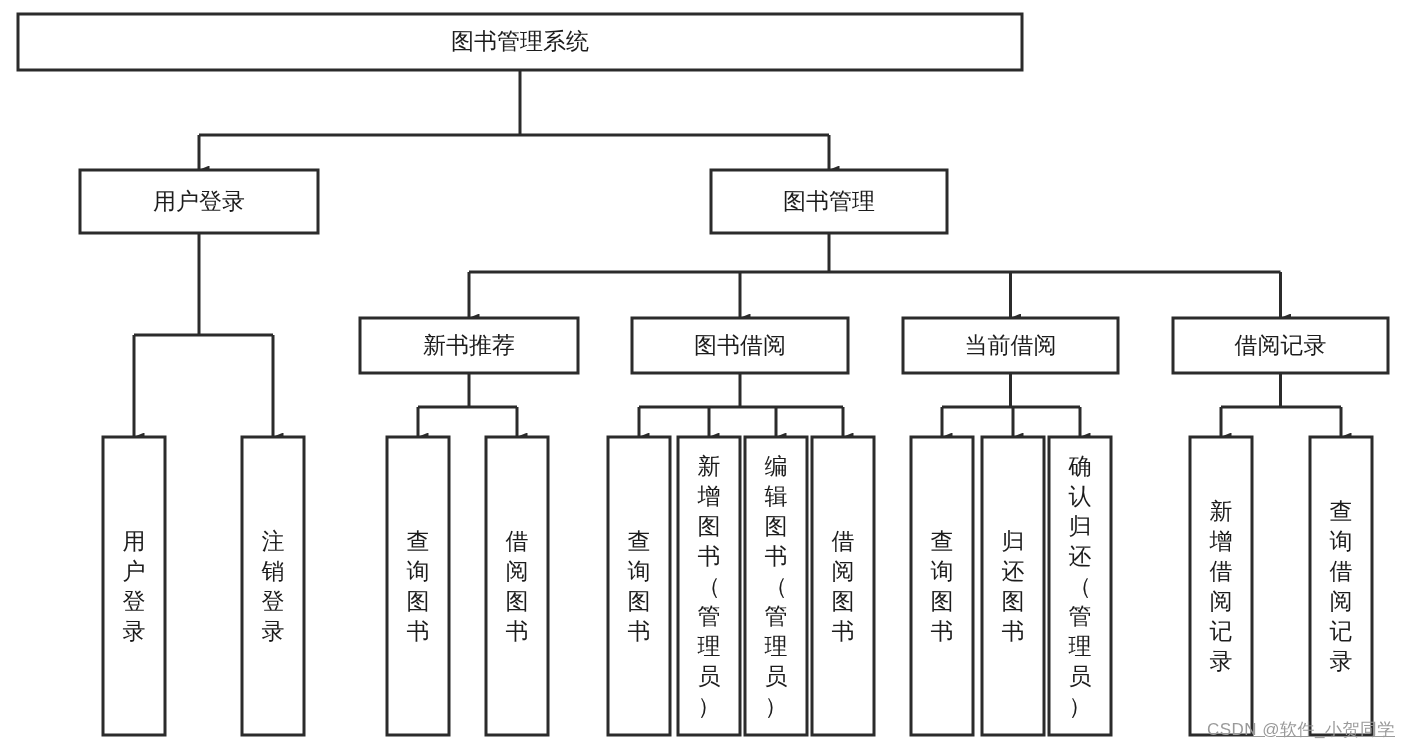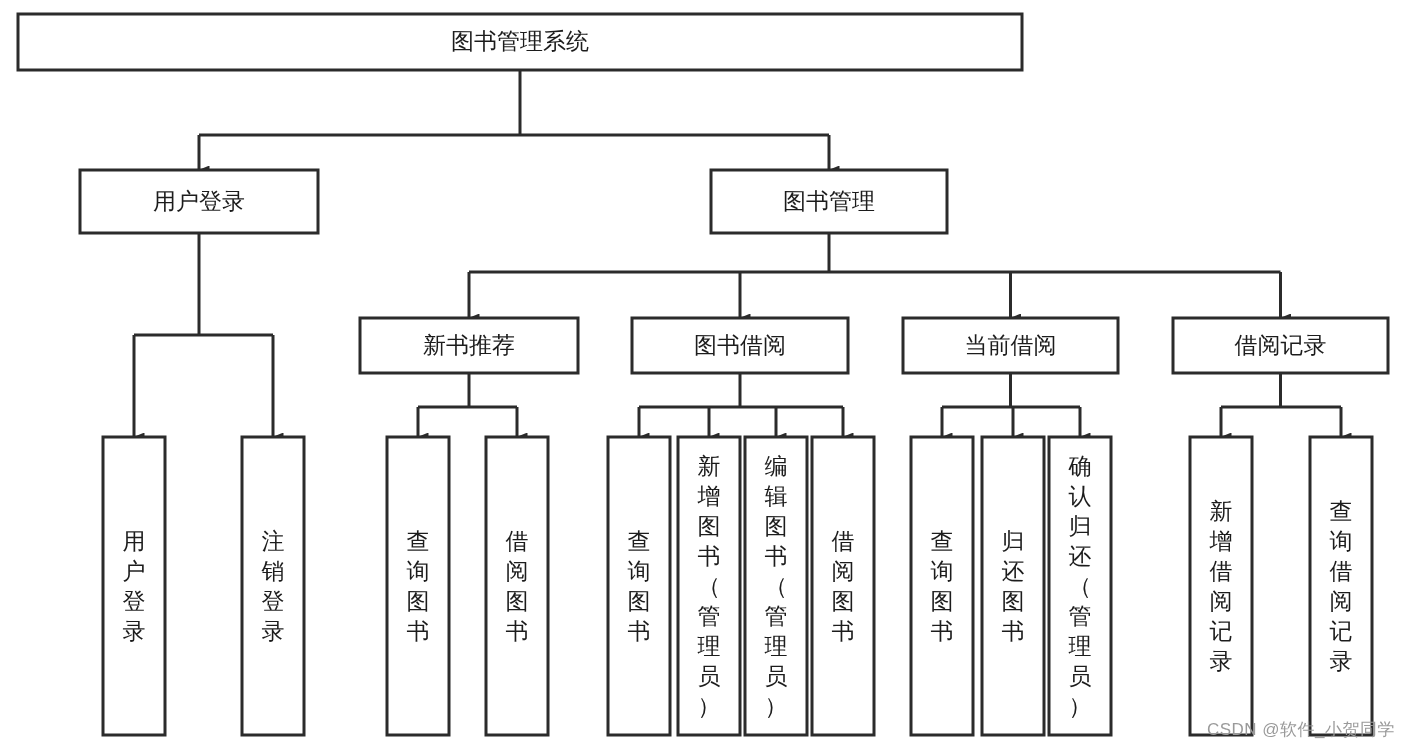--- a/index.html
+++ b/index.html
@@ -52,20 +52,21 @@
   }
   .watermark {
     position: absolute;
     right: 10px;
     bottom: 6px;
     font-family: "Liberation Sans", "DejaVu Sans", sans-serif;
     font-size: 17px;
     color: #9a9a9a;
     white-space: nowrap;
     letter-spacing: 0.5px;
+    text-decoration: underline;
   }
 </style>
 </head>
 <body>
 
 <div id="diagram-root">
   <svg class="flow" viewBox="0 0 1405 747">
     <defs>
       <marker id="arrowhead" markerWidth="9" markerHeight="11" refX="4.5" refY="10.5" orient="auto" markerUnits="userSpaceOnUse">
         <polygon points="0,0 9,0 4.5,11" fill="#2b2b2b"></polygon>

